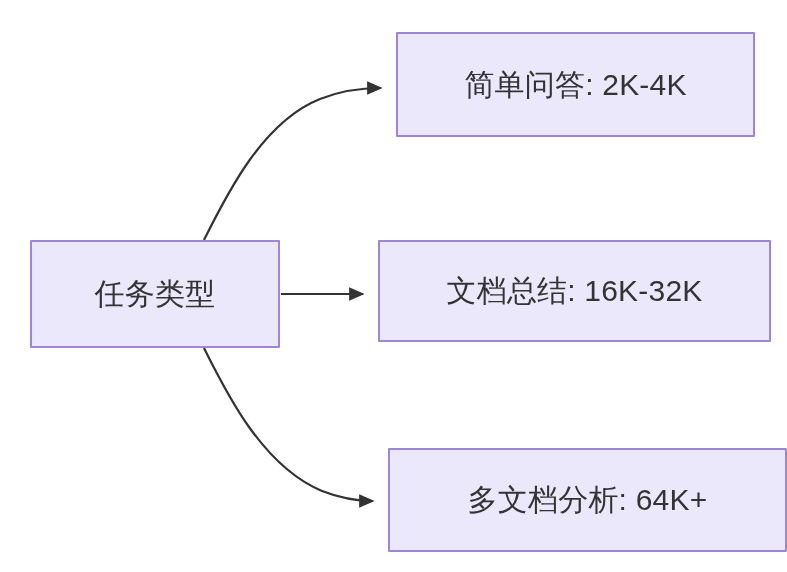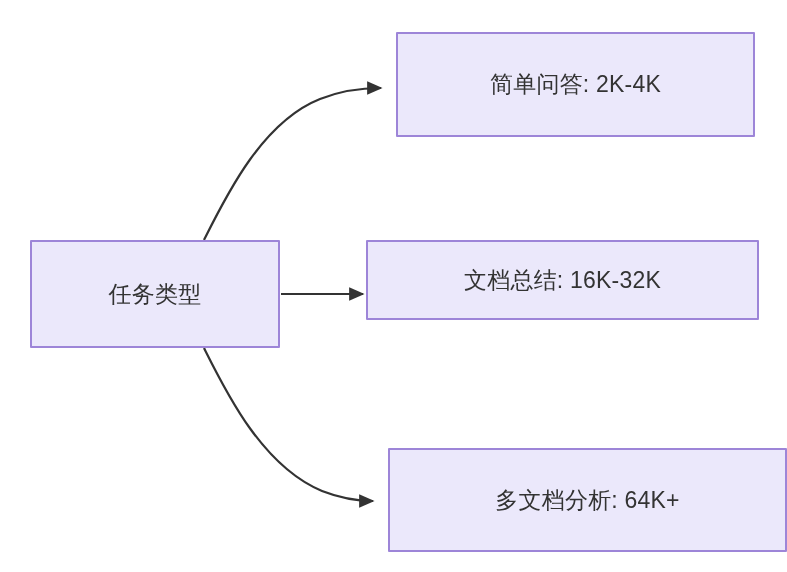--- a/index.html
+++ b/index.html
@@ -27,29 +27,29 @@
     position: absolute;
     box-sizing: border-box;
     background: #ebe8fb;
     border: 2px solid #9d85d8;
     border-radius: 1px;
     display: flex;
     align-items: center;
     justify-content: center;
   }
   .node-label {
-    font-size: 23px;
+    font-size: 30px;
     line-height: 1.25;
     color: #333333;
     white-space: nowrap;
     letter-spacing: 0.2px;
   }
   .n-source { left: 30px;  top: 240px; width: 250px; height: 108px; }
   .n-t0     { left: 396px; top: 32px;  width: 359px; height: 105px; }
-  .n-t1     { left: 366px; top: 240px; width: 393px; height: 80px; }
+  .n-t1     { left: 378px; top: 240px; width: 393px; height: 102px; }
   .n-t2     { left: 388px; top: 448px; width: 399px; height: 104px; }
 </style>
 </head>
 <body>
 
 <div id="canvas">
 
   <svg id="edge-layer" viewBox="0 0 787 572" width="787" height="572" xmlns="http://www.w3.org/2000/svg">
     <defs>
       <marker id="arrowhead" viewBox="0 0 10 10" refX="9" refY="5" markerWidth="7" markerHeight="7" orient="auto-start-reverse" markerUnits="strokeWidth">

